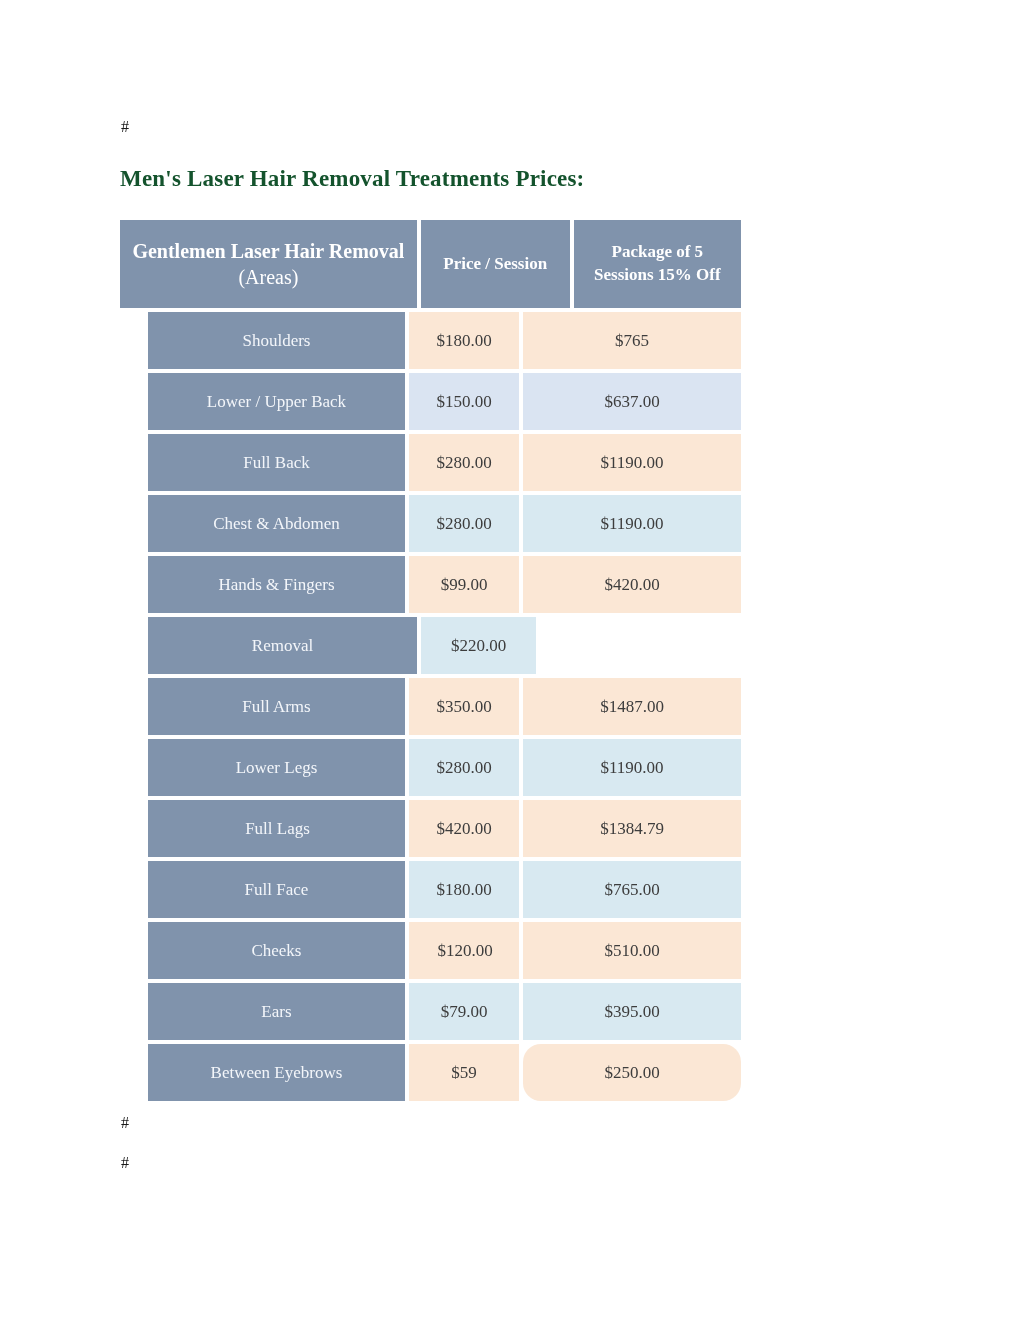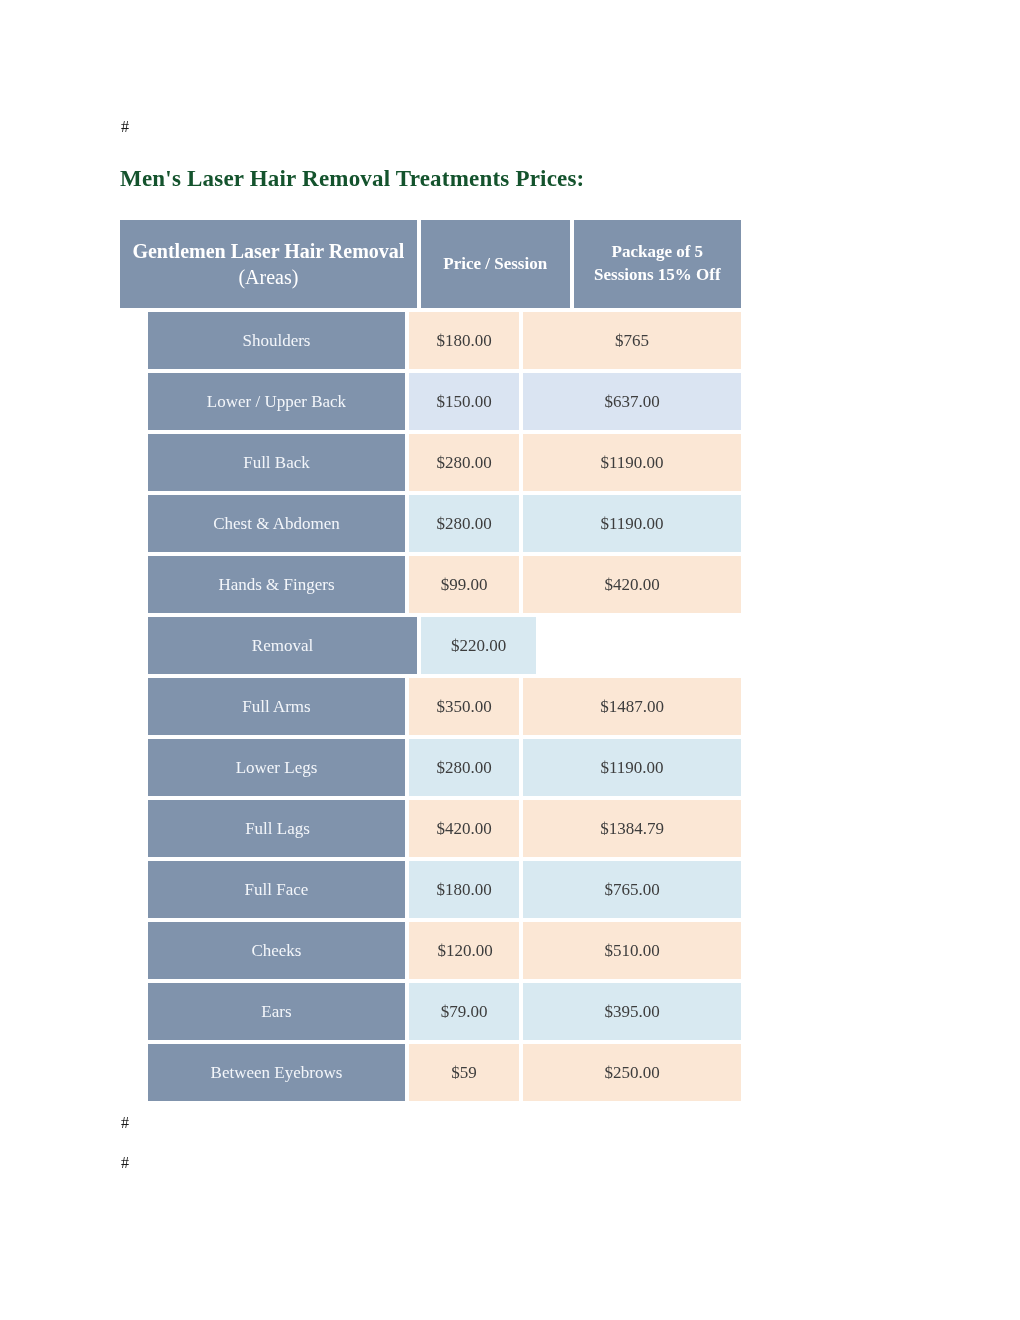--- a/index.html
+++ b/index.html
@@ -146,21 +146,21 @@
 
     <div class="t-row body-row">
       <div class="cell area-cell" style="background: rgb(128, 147, 172); color: rgb(243, 246, 250);">Ears</div>
       <div class="cell price-cell ps-cell" style="background: rgb(216, 233, 241); color: rgb(61, 61, 61);">$79.00</div>
       <div class="cell price-cell pkg-cell" style="background: rgb(216, 233, 241); color: rgb(61, 61, 61);">$395.00</div>
     </div>
 
     <div class="t-row body-row">
       <div class="cell area-cell" style="background: rgb(128, 147, 172); color: rgb(243, 246, 250);">Between Eyebrows</div>
       <div class="cell price-cell ps-cell" style="background: rgb(251, 231, 213); color: rgb(61, 61, 61);">$59</div>
-      <div class="cell price-cell pkg-cell" style="background: rgb(251, 231, 213); color: rgb(61, 61, 61);">$250.00</div>
+      <div class="cell price-cell pkg-cell" style="background: rgb(251, 231, 213); color: rgb(61, 61, 61); border-radius: 18px;">$250.00</div>
     </div>
 
   </div>
 
   <div class="para-mark mark-b1">#</div>
   <div class="para-mark mark-b2">#</div>
 
 </div>
 
 </body></html>

